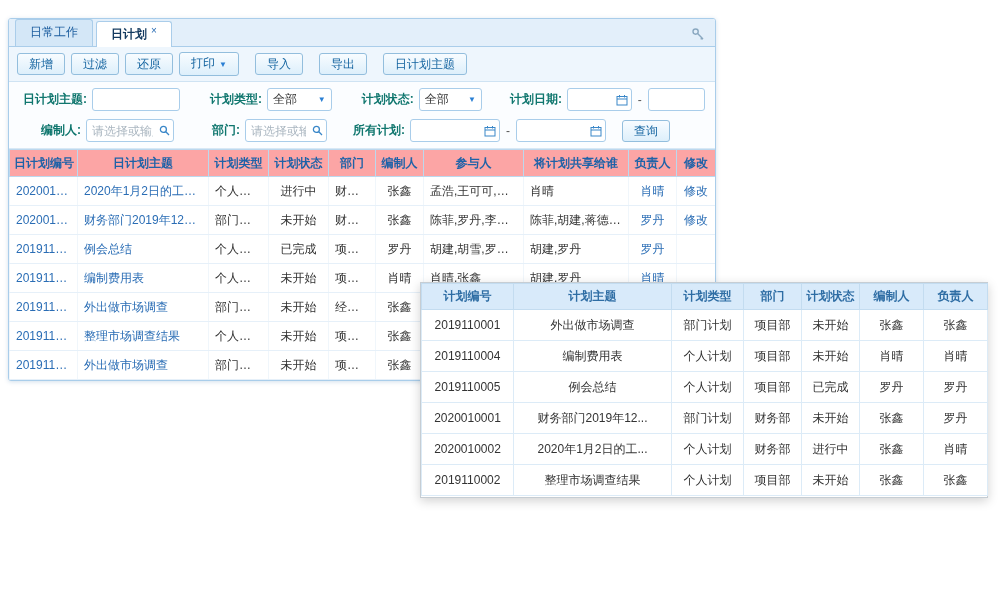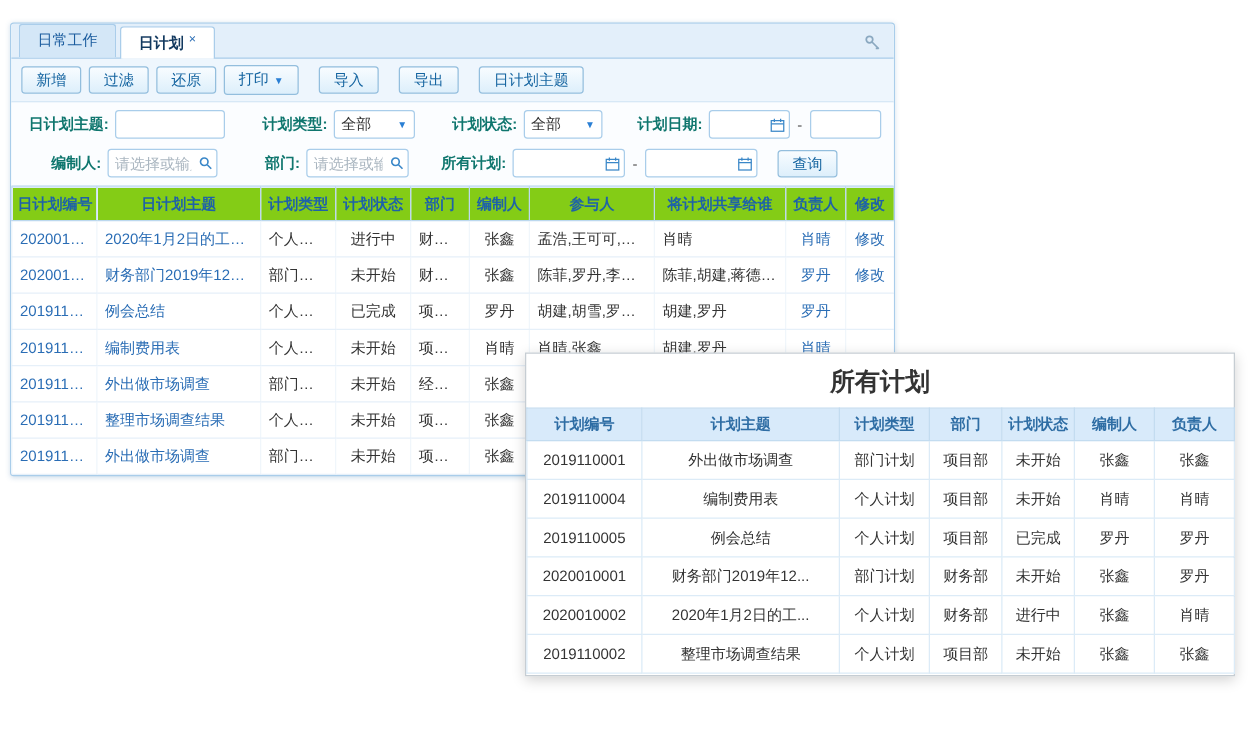--- a/index.html
+++ b/index.html
@@ -43,21 +43,21 @@
   .selectbox { height:23px; border:1px solid #a9cdea; border-radius:3px;
     background:#fff; display:flex; align-items:center; justify-content:space-between;
     padding:0 5px; font-size:12px; color:#333; cursor:pointer; }
   .selectbox .caret { font-size:8px; color:#2a7fd4; }
   .field { position:relative; display:inline-flex; align-items:center; }
   .field .icon-right { position:absolute; right:4px; display:flex; cursor:pointer; }
   .field .tinput { width:100%; padding-right:20px; }
   .dash { margin:0 6px; color:#555; }
 
   .grid { border-collapse:collapse; table-layout:fixed; width:706px; font-size:12px; }
-  .grid th { background:#84cc16; color:#1e62a8; font-weight:bold;
+  .grid th { background:#fca5a5; color:#1e62a8; font-weight:bold;
     border:1px solid #bcd8ee; height:27px; padding:2px 4px; text-align:center;
     overflow:hidden; white-space:nowrap; }
   .grid td { border-top:1px solid #e6f0f9; border-bottom:1px solid #e6f0f9;
     border-left:1px solid #f0f6fb; border-right:1px solid #f0f6fb;
     height:29px; padding:2px 6px; color:#333; text-align:center;
     overflow:hidden; white-space:nowrap; text-overflow:ellipsis; background:#fff; }
   .grid td.al { text-align:left; }
   .grid td.link { color:#2a6db5; cursor:pointer; }
 
   
@@ -301,21 +301,20 @@
             <td class="al"></td>
             <td class="link"></td>
             <td class="link"></td>
           </tr>
         </tbody>
       </table>
 
   </div>
 
   <div class="overlay-window">
-    <div class="overlay-title">所有计划</div>
     <table class="grid2">
         <colgroup>
           <col style="width: 92px;">
           <col style="width: 158px;">
           <col style="width: 72px;">
           <col style="width: 58px;">
           <col style="width: 58px;">
           <col style="width: 64px;">
           <col style="width: 64px;">
         </colgroup>

